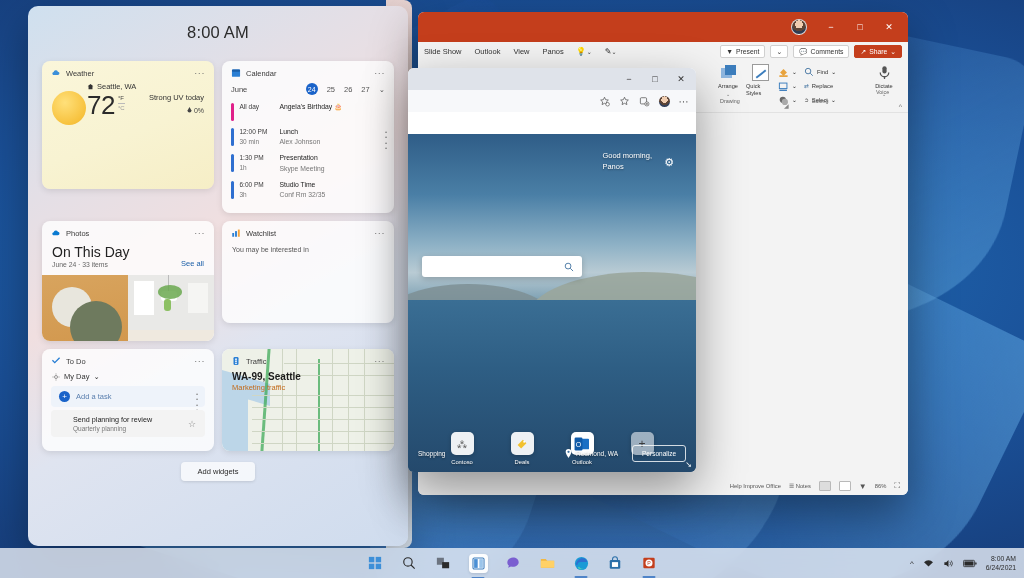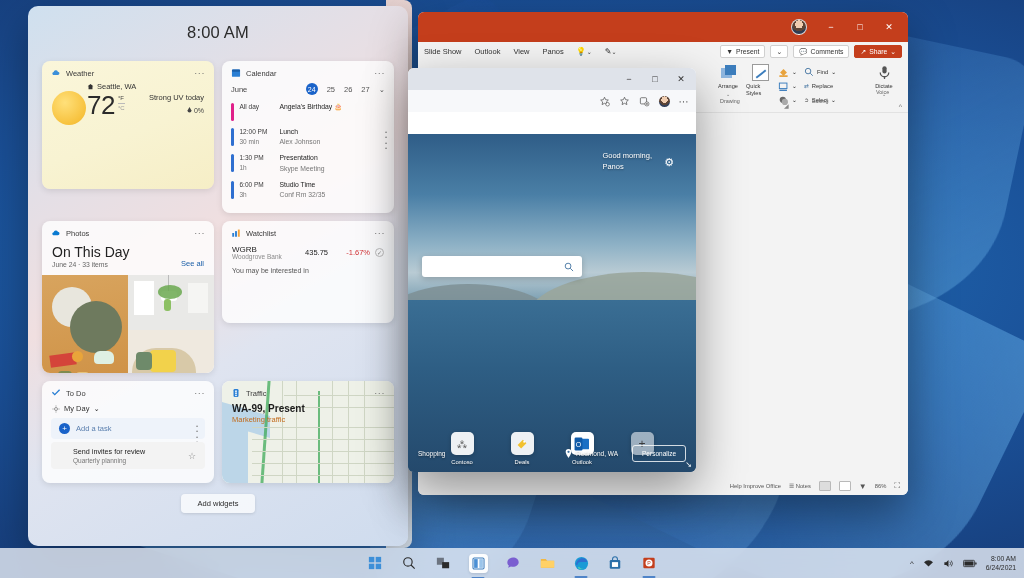--- a/index.html
+++ b/index.html
@@ -69,21 +69,21 @@
   .cal-days .sel { background:#1a63c9; color:#fff; width:12px; height:12px; border-radius:50%; display:inline-flex; align-items:center; justify-content:center; font-size:7px;}
   .cal-ev { display:flex; gap:6px; padding: 3px 9px; align-items:flex-start; position:relative;}
   .cal-bar { width:2.5px; height: 18px; border-radius:2px; flex:none; margin-top:1px;}
   .cal-time { width:34px; font-size:6.5px; color:#3a3a3a; line-height:1.5;}
   .cal-time .sub { color:#777; }
   .cal-txt { font-size:6.8px; color:#222; line-height:1.5;}
   .cal-txt .sub { color:#777; }
   .vdots { position:absolute; right:7px; top:6px; color:#888; font-size:6px; line-height:.9;}
 
   
-  #widget-photos { height: 152px; }
+  #widget-photos { height: 120px; }
   .ph-title { padding: 2px 10px 0 10px; display:flex; align-items:flex-end;}
   .ph-t1 { font-size:14px; color:#222; }
   .ph-t2 { font-size:6.8px; color:#666; margin-top:1px;}
   .ph-all { margin-left:auto; font-size:7.5px; color:#1b5fa8; }
   .ph-imgs { display:flex; margin-top:7px; height: 105px; }
   .ph-a { width: 50%; position:relative; background: linear-gradient(170deg,#d8a45e,#cf9246); overflow:hidden;}
   .ph-b { width: 50%; display:flex; flex-direction:column; }
   .ph-b1 { height:52%; background:#e9e9e7; position:relative; overflow:hidden;}
   .ph-b2 { height:48%; background:#efe9df; position:relative; overflow:hidden;}
 
@@ -376,29 +376,20 @@
         <div class="widget" id="widget-watchlist">
           <div class="w-head">
             <svg class="w-ico" viewBox="0 0 16 16">
                 <rect x="2" y="8" width="3" height="6" fill="#2a7fd4"></rect>
                 <rect x="6.5" y="5" width="3" height="9" fill="#2a7fd4"></rect>
                 <rect x="11" y="2.5" width="3" height="11.5" fill="#f2a33c"></rect>
               </svg>
             <span>Watchlist</span>
             <span class="dots">···</span>
           </div>
-          <div class="st-row">
-            <div>
-              <div class="st-n">WGRB</div>
-              <div class="st-s">Woodgrove Bank</div>
-            </div>
-            <div class="st-p">435.75</div>
-            <div class="st-c" style="color:#d13438">-1.67%</div>
-            <div class="st-btn">✓</div>
-          </div>
           <div class="st-note">You may be interested in</div>
         </div>
 
         <div class="widget" id="widget-todo">
           <div class="w-head">
             <svg class="w-ico" viewBox="0 0 16 16">
                 <path d="M1.5 7.5 6 12 14.5 3.5 13 2 6 9 3 6z" fill="#2a7fd4"></path>
               </svg>
             <span>To Do</span>
             <span class="dots">···</span>
@@ -415,21 +406,21 @@
               </svg>
             <span>My Day</span>
             <span>⌄</span>
           </div>
           <div class="td-card">
             <div class="td-plus">+</div>
             <div class="td-addtxt">Add a task</div>
             <div class="vdots">•<br>•<br>•<br>•</div>
           </div>
           <div class="td-item">
-            <div class="td-it1">Send invites for review</div>
+            <div class="td-it1">Send planning for review</div>
             <div class="td-it2">Quarterly planning</div>
             <div class="td-star">☆</div>
           </div>
         </div>
 
         <div class="widget" id="widget-traffic">
           <div class="tf-map">
             <div class="water" style="left:0;top:40px;width:26px;height:62px;background:#bcd6e8;"></div>
             <div class="water" style="left:0;top:28px;width:48px;height:22px;transform:skewY(16deg);background:#bcd6e8;"></div>
             <div class="road-g" style="left:42px;top:0;width:2.5px;height:102px;transform:skewX(-4deg);"></div>
@@ -451,21 +442,21 @@
             <div class="w-head">
               <svg class="w-ico" viewBox="0 0 16 16">
                   <rect x="4" y="1.5" width="8" height="13" rx="2" fill="#2a7fd4"></rect>
                   <circle cx="8" cy="5" r="1.4" fill="#fff"></circle>
                   <circle cx="8" cy="8.3" r="1.4" fill="#fff"></circle>
                   <circle cx="8" cy="11.6" r="1.4" fill="#fff"></circle>
                 </svg>
               <span>Traffic</span>
               <span class="dots">···</span>
             </div>
-            <div class="tf-t1">WA-99, Present</div>
+            <div class="tf-t1">WA-99, Seattle</div>
             <div class="tf-t2">Marketing traffic</div>
           </div>
         </div>
 
       </div>
 
       <div class="add-widgets">Add widgets</div>
 
     </div>
   </div>

